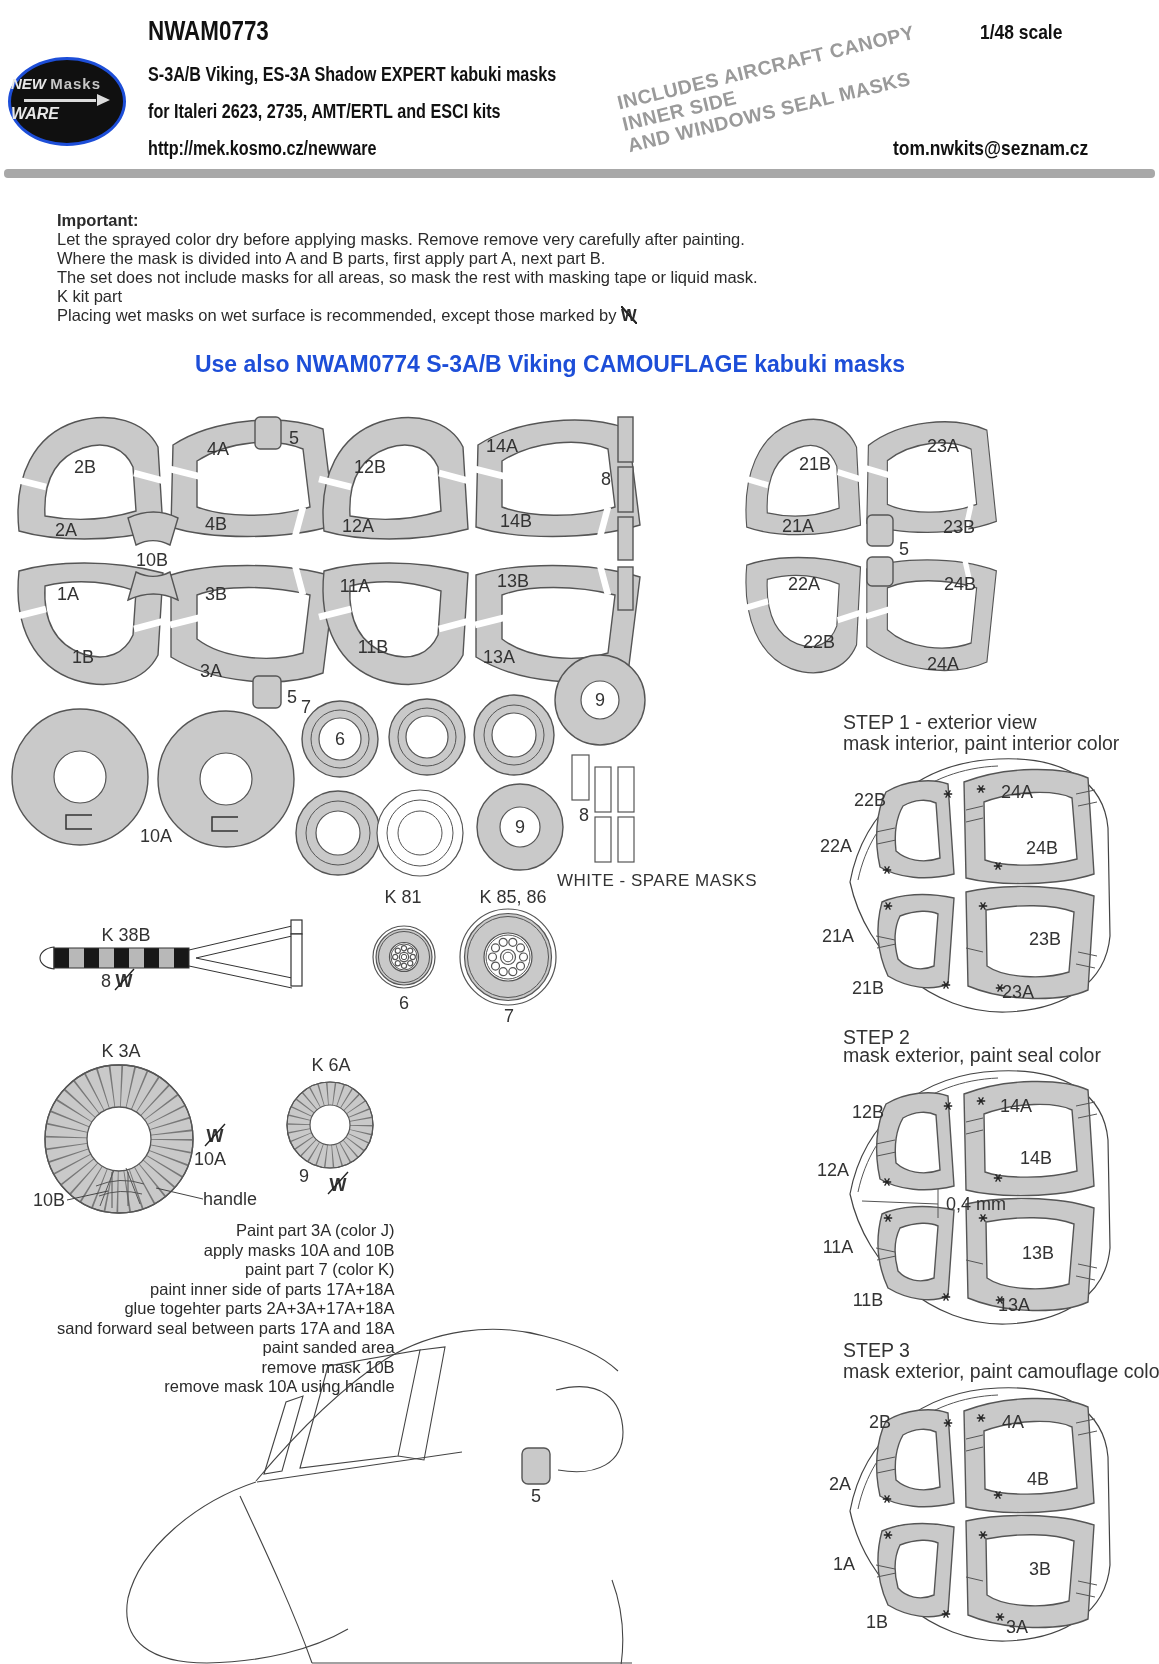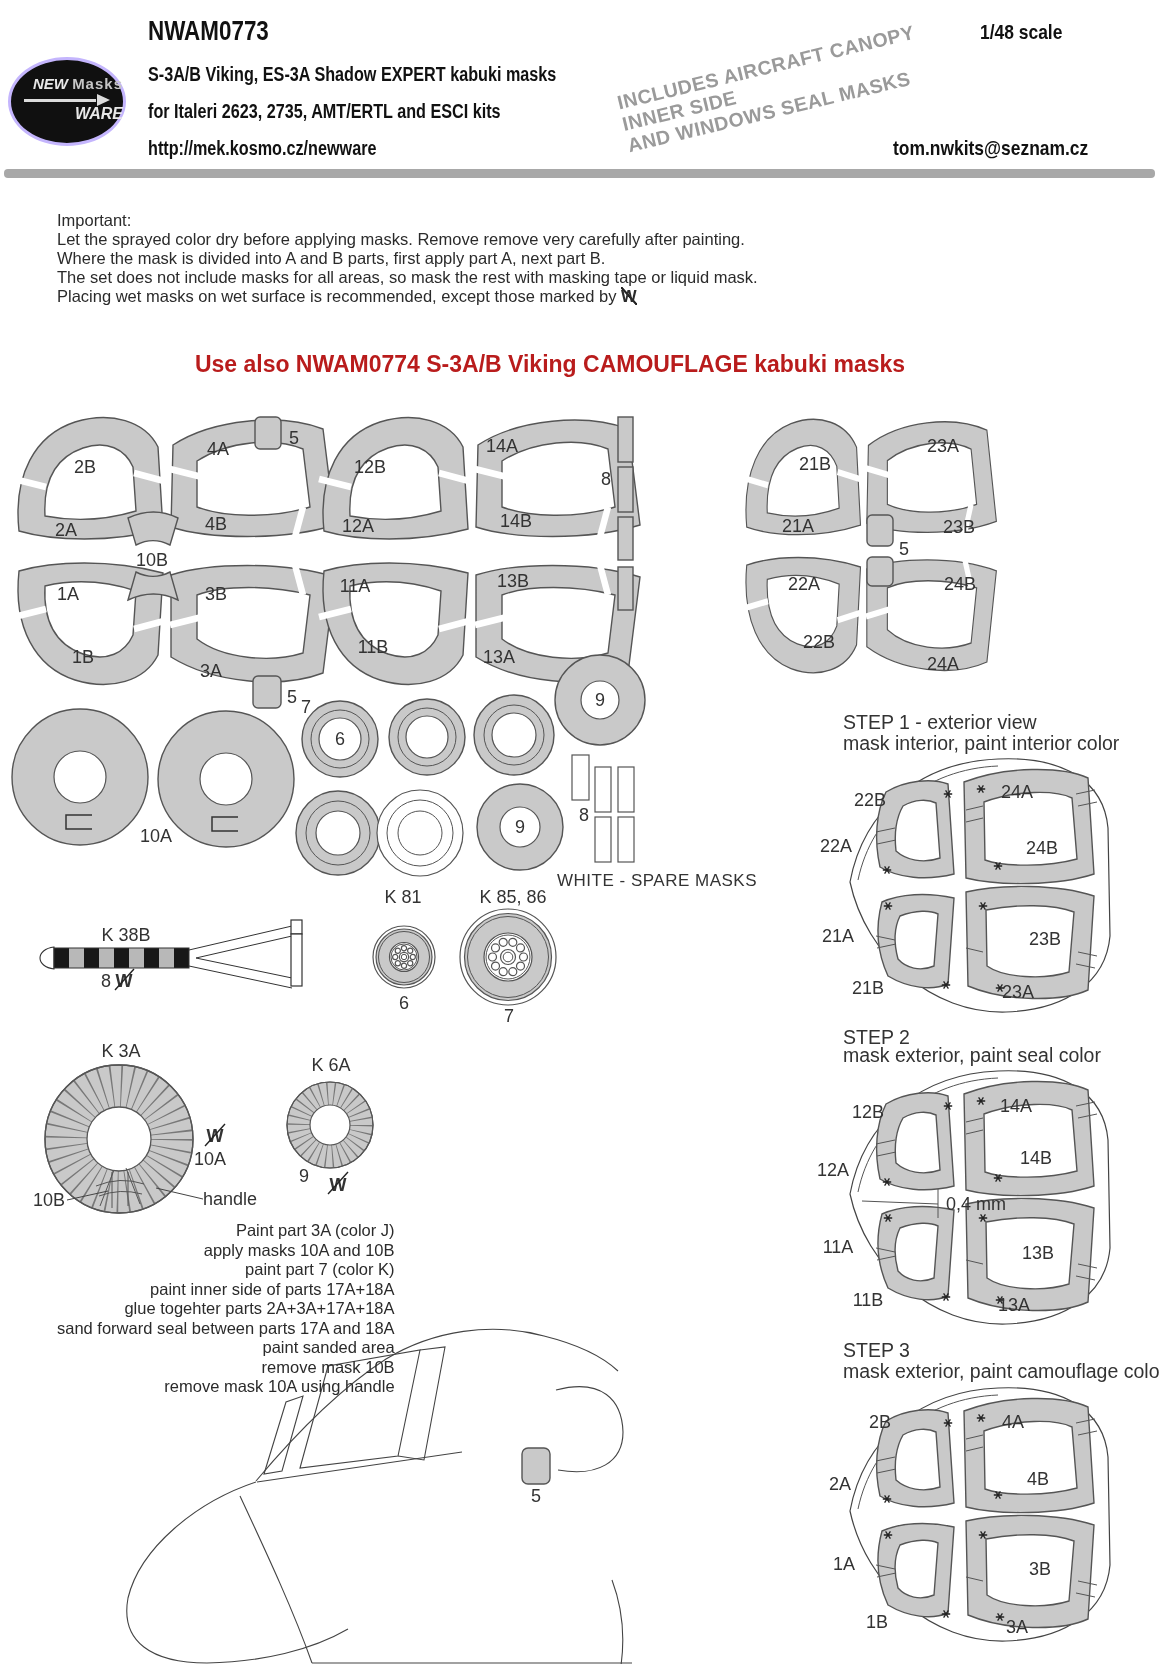--- a/index.html
+++ b/index.html
@@ -19,21 +19,21 @@
   .gap{stroke:#fff;stroke-width:6.5;}
   .thin{fill:none;stroke:#555;stroke-width:1;}
   .out{fill:none;stroke:#444;stroke-width:1.1;}
   .wht{fill:#fff;stroke:#555;stroke-width:1.2;}
 </style>
 </head>
 <body>
 
 <div class="page">
 
-  <div class="abs" style="left:8px;top:57px;width:118px;height:89px;background:#101010;border:3px solid #c4b5fd;border-radius:50%;box-sizing:border-box;text-align:right;color:#e8e8e8;">
+  <div class="abs" style="left:8px;top:57px;width:118px;height:89px;background:#101010;border:3px solid #1d4ed8;border-radius:50%;box-sizing:border-box;text-align:left;color:#e8e8e8;">
     <div style="margin-top:15px;font-style:italic;font-weight:bold;font-size:15px;">
       <span>NEW</span>
       <span style="font-style:normal;color:#c6c6c6;letter-spacing:1px;">Masks</span>
     </div>
     <div style="position:relative;margin:3px auto 0;width:86px;height:10px;">
       <div style="position:absolute;left:0;top:4px;width:72px;height:3px;background:#dcdcdc;"></div>
       <div style="position:absolute;right:0;top:-1px;width:0;height:0;border-left:13px solid #dcdcdc;border-top:6px solid transparent;border-bottom:6px solid transparent;"></div>
     </div>
     <div style="font-style:italic;font-weight:bold;font-size:16px;">WARE</div>
   </div>
@@ -48,28 +48,29 @@
     <div class="banner">INNER SIDE</div>
     <div class="banner">AND WINDOWS SEAL  MASKS</div>
   </div>
 
   <div class="abs hdr" style="left:980px;top:20px;font-size:21px;">1/48 scale</div>
   <div class="abs hdr" style="left:893px;top:136px;font-size:21px;">tom.nwkits@seznam.cz</div>
 
   <div class="abs" style="left:4px;top:169px;width:1151px;height:9px;background:#a8a8a8;border-radius:4px;"></div>
 
   <div class="abs" style="left:57px;top:211px;">
-    <div class="noteline" style="font-weight:normal;">Important:</div>
+    <div class="noteline" style="font-weight:bold;">Important:</div>
     <div class="noteline">Let the sprayed color dry before applying masks. Remove remove very carefully after painting.</div>
     <div class="noteline">Where the mask is divided into A and B parts, first apply part A, next part B.</div>
     <div class="noteline">The set does not include masks for all areas, so mask the rest with masking tape or liquid mask.</div>
+    <div class="noteline">K kit part</div>
     <div class="noteline"><span>Placing wet masks on wet surface is recommended, except those marked by </span><span class="wsym">W</span></div>
   </div>
 
-  <div class="abs" style="left:0;top:351px;width:1100px;text-align:center;font-size:23px;font-weight:bold;color:#b91c1c;">Use also NWAM0774 S-3A/B Viking CAMOUFLAGE kabuki masks</div>
+  <div class="abs" style="left:0;top:351px;width:1100px;text-align:center;font-size:23px;font-weight:bold;color:#1d4ed8;">Use also NWAM0774 S-3A/B Viking CAMOUFLAGE kabuki masks</div>
 
   <svg width="1159" height="1664" viewBox="0 0 1159 1664">
     <defs>
       <g id="ast">
           <path d="M-4.2,0 H4.2 M-2.4,-3.6 L2.4,3.6 M-2.4,3.6 L2.4,-3.6" stroke="#222" stroke-width="1.3" fill="none"></path>
         </g>
       <g id="frTL">
         <path class="mask" fill-rule="evenodd" d="M6,118 C0,62 22,22 62,9 C98,-2 132,8 145,34 L150,116 C98,130 40,128 6,118 Z M32,103 C30,66 44,44 70,35 C94,27 112,36 120,54 L123,98 C90,108 58,108 32,103 Z"></path>
         <line class="gap" x1="1" y1="66" x2="33" y2="74"></line>
           <line class="gap" x1="121" y1="60" x2="151" y2="68"></line>

